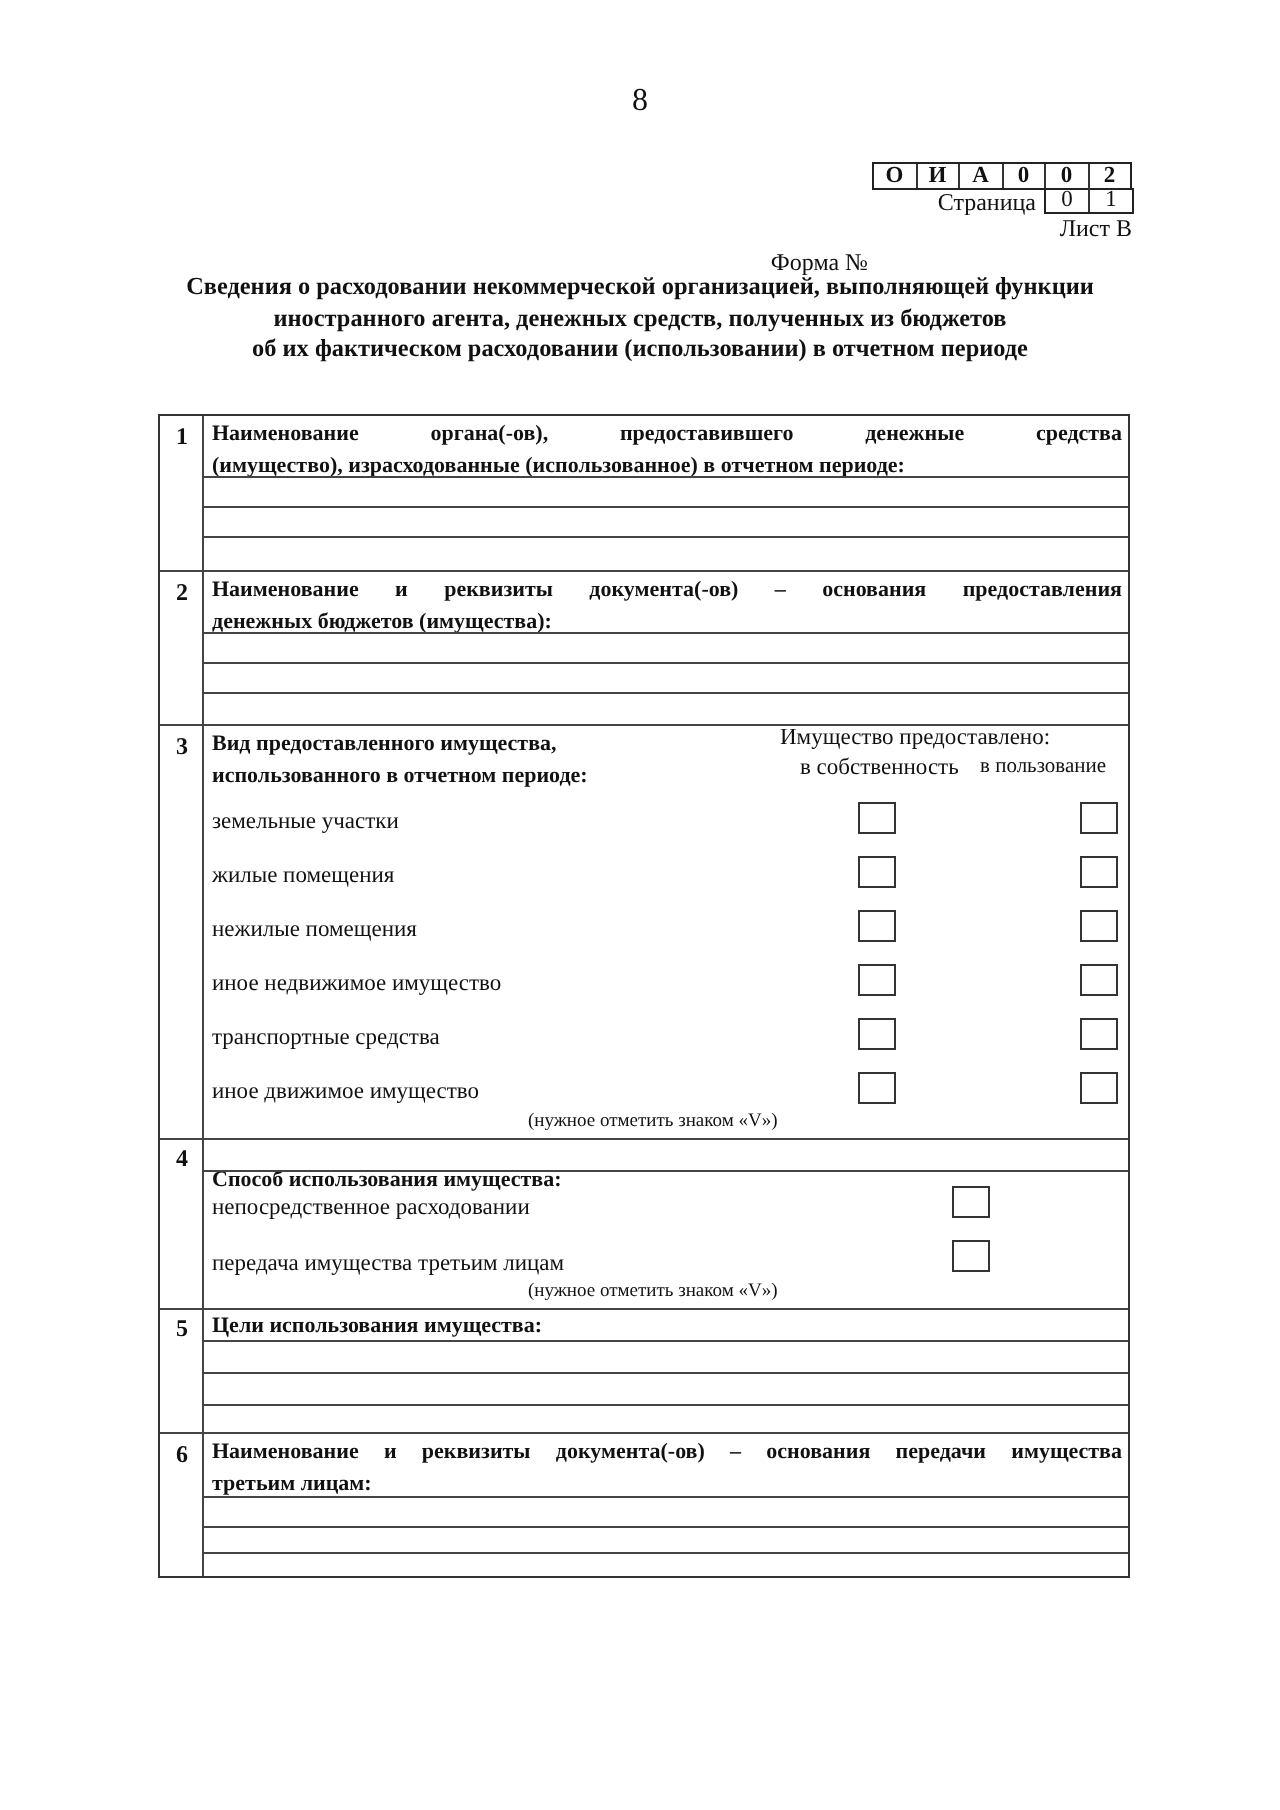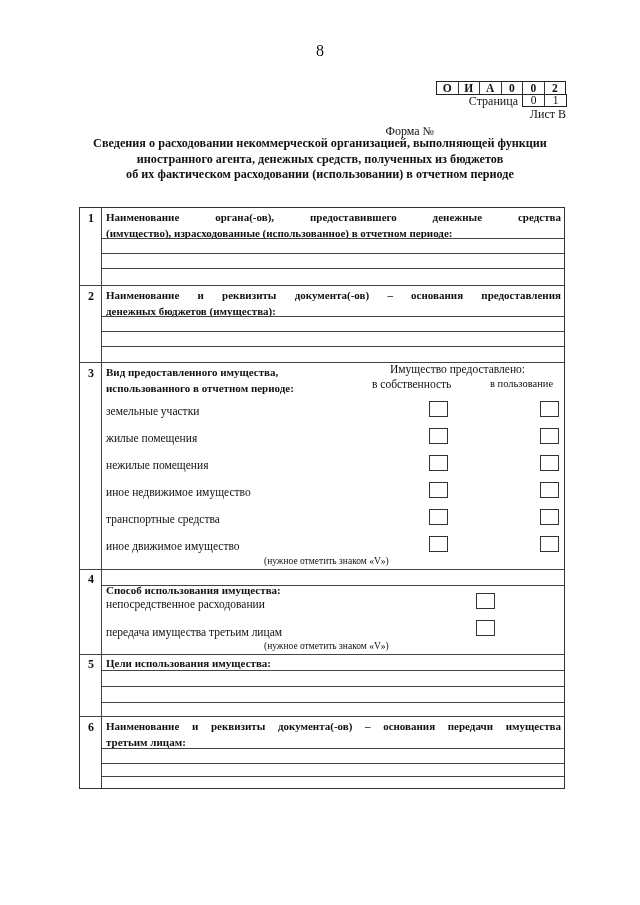--- a/index.html
+++ b/index.html
@@ -78,21 +78,21 @@
   <div class="hline" style="left:22px;right:0;top:123px;"></div>
   <div class="hline" style="left:22px;right:0;top:138px;"></div>
   <div class="hline" style="left:0;right:0;top:154px;"></div>
 
   <div class="num" style="top:158px;">3</div>
   <div class="sec-title" style="top:156px;width:270px;">
     <div>Вид предоставленного имущества,</div>
     <div>использованного в отчетном периоде:</div>
   </div>
   <div class="hdr-small" style="left:310px;top:155px;">Имущество предоставлено:</div>
-  <div class="hdr-small" style="left:292px;top:170px;">в собственность</div>
+  <div class="hdr-small" style="left:320px;top:170px;">в собственность</div>
   <div class="hdr-small" style="left:410px;top:170px;font-size:10.5px;">в пользование</div>
 
   <div class="item" style="top:197px;">земельные участки</div>
   <div class="cb" style="left:349px;top:193px;"></div>
   <div class="cb" style="left:460px;top:193px;"></div>
 
   <div class="item" style="top:224px;">жилые помещения</div>
   <div class="cb" style="left:349px;top:220px;"></div>
   <div class="cb" style="left:460px;top:220px;"></div>
 

